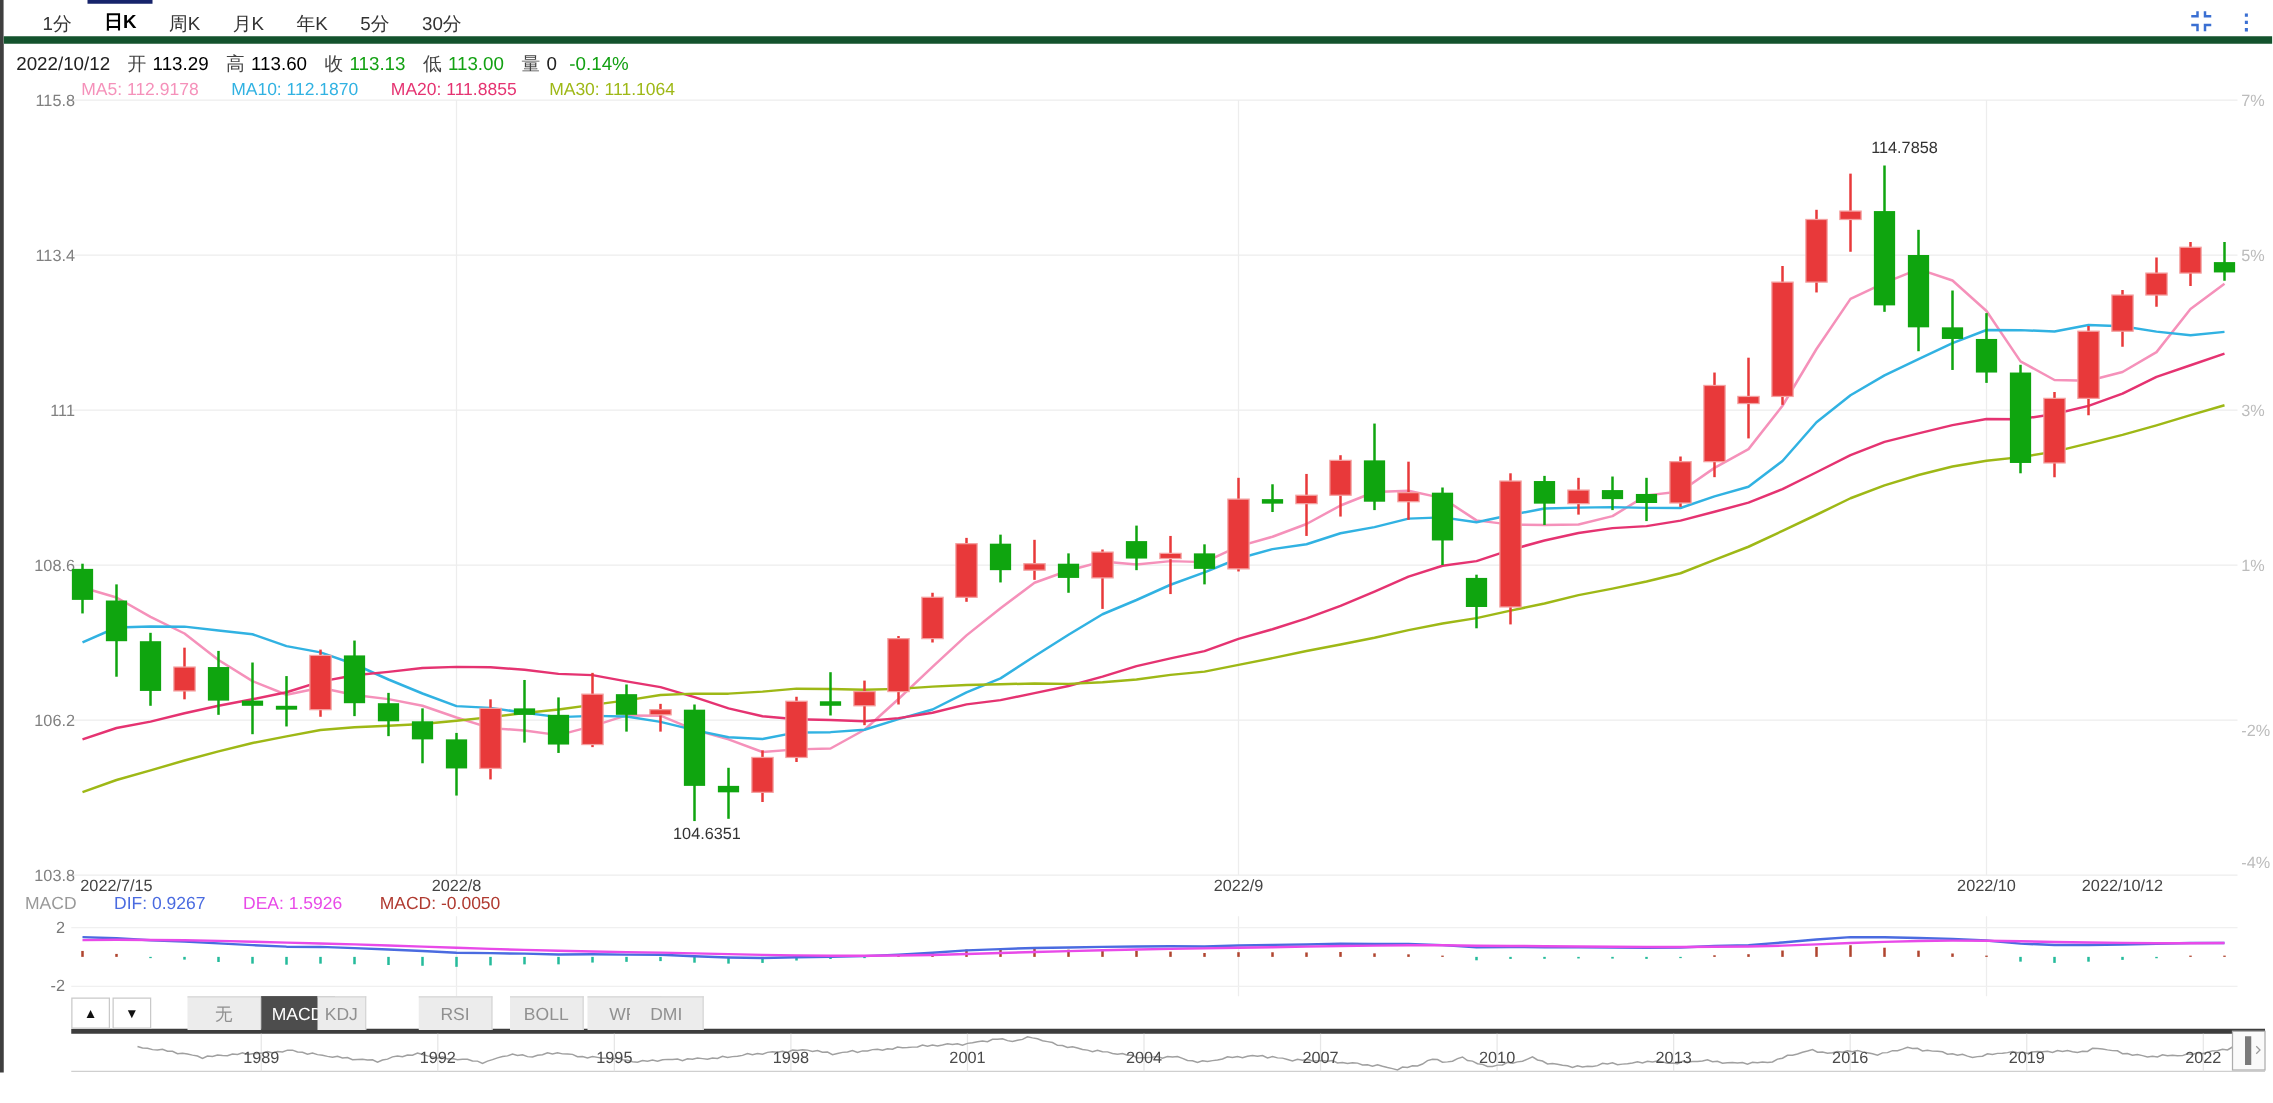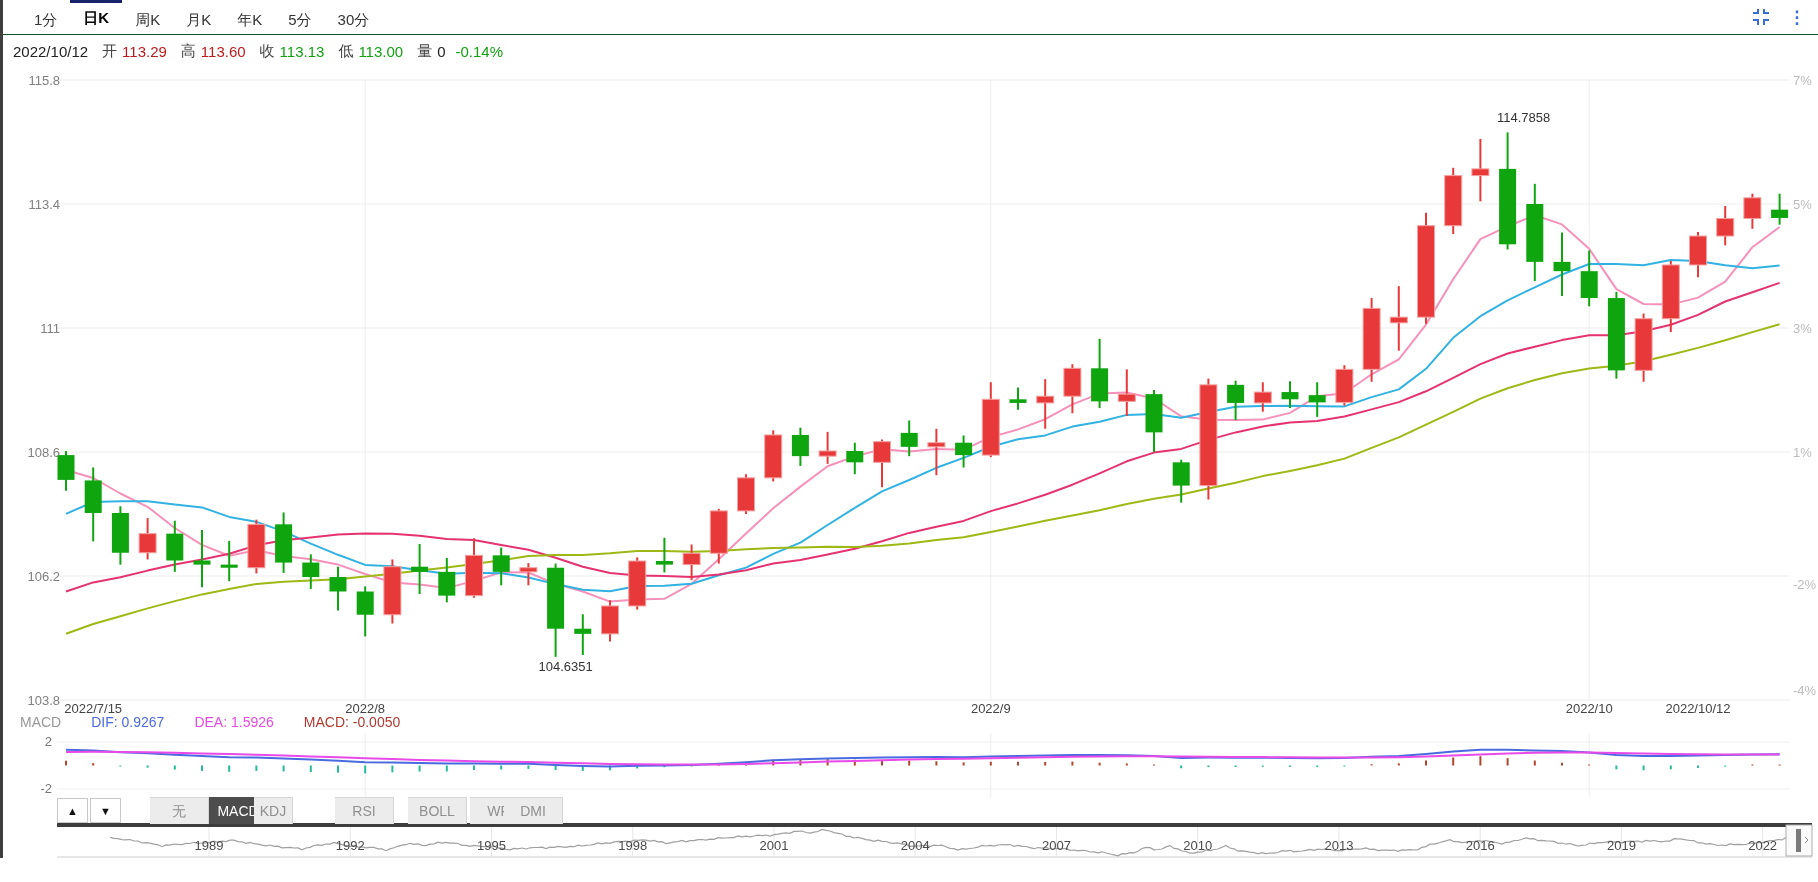--- a/index.html
+++ b/index.html
@@ -1,28 +1,28 @@
 <!DOCTYPE html>
 <html><head>
 <meta charset="utf-8">
 <style>
   html,body{margin:0;padding:0;background:#fff;}
   body{font-family:"Liberation Sans",sans-serif;-webkit-font-smoothing:antialiased;}
   #app{position:relative;width:1818px;height:882px;background:#fff;overflow:hidden;}
   #left-edge{position:absolute;left:0;top:0;width:3px;height:858px;background:#3f3f3f;}
   
-  #tabbar{position:absolute;left:3px;top:0;right:0;height:35px;border-bottom:1px solid #14532d;display:flex;align-items:stretch;padding-left:18px;box-sizing:border-box;background:#fff;}
+  #tabbar{position:absolute;left:3px;top:0;right:0;height:35px;border-bottom:6px solid #14532d;display:flex;align-items:stretch;padding-left:18px;box-sizing:border-box;background:#fff;}
   .ptab{padding:0 13px;line-height:33px;font-size:15px;color:#333;cursor:pointer;border-top:3px solid transparent;}
   .ptab.active{border-top:3px solid #17246b;color:#000;font-weight:bold;line-height:30px;}
   #topicons{position:absolute;right:10px;top:6px;display:flex;gap:14px;align-items:center;}
   .topicon{width:22px;height:22px;display:flex;align-items:center;justify-content:center;color:#3a6fd2;}
   
   #quoteline{position:absolute;left:13px;top:40px;height:22px;display:flex;align-items:center;font-size:15px;white-space:nowrap;}
   #quoteline .lbl{color:#444;margin:0 5px 0 14px;}
-  #quoteline .v-red{color:#b91c1c;text-align:center;}
+  #quoteline .v-red{color:#000000;text-align:center;}
   #quoteline .v-green{color:#13a113;}
   #quoteline .v-dark{color:#222;}
   #quoteline .chg{margin-left:10px;}
   
   #maline{position:absolute;left:65px;top:63px;height:18px;display:flex;gap:26px;font-size:14px;white-space:nowrap;}
   
   #macdline{position:absolute;left:20px;top:714px;height:17px;display:flex;gap:30px;font-size:14px;white-space:nowrap;}
   
   #indbar{position:absolute;left:0;top:797px;width:100%;height:27px;}
   .arrbtn{position:absolute;top:1px;width:31px;height:25px;background:#fff;border:1px solid #c9c9c9;box-sizing:border-box;display:flex;align-items:center;justify-content:center;font-size:11px;color:#111;cursor:pointer;}
@@ -67,20 +67,26 @@
     <span class="v-red">113.60</span>
     <span class="lbl">收</span>
     <span class="v-green">113.13</span>
     <span class="lbl">低</span>
     <span class="v-green">113.00</span>
     <span class="lbl">量</span>
     <span class="v-dark">0</span>
     <span class="v-green chg">-0.14%</span>
   </div>
 
+  <div id="maline">
+      <span style="color: rgb(245, 145, 186);">MA5: 112.9178</span>
+      <span style="color: rgb(49, 178, 226);">MA10: 112.1870</span>
+      <span style="color: rgb(229, 51, 113);">MA20: 111.8855</span>
+      <span style="color: rgb(158, 184, 22);">MA30: 111.1064</span>
+    </div>
 
   <svg id="chart-svg" width="1818" height="882" style="position:absolute;left:0;top:0;">
       <g>
         <line x1="57" y1="80" x2="1790" y2="80" stroke="#ededed" stroke-width="1"></line>
         <line x1="57" y1="203.99999999999955" x2="1790" y2="203.99999999999955" stroke="#ededed" stroke-width="1"></line>
         <line x1="57" y1="327.9999999999999" x2="1790" y2="327.9999999999999" stroke="#ededed" stroke-width="1"></line>
         <line x1="57" y1="452.00000000000017" x2="1790" y2="452.00000000000017" stroke="#ededed" stroke-width="1"></line>
         <line x1="57" y1="575.9999999999998" x2="1790" y2="575.9999999999998" stroke="#ededed" stroke-width="1"></line>
         <line x1="57" y1="700" x2="1790" y2="700" stroke="#ededed" stroke-width="1"></line>
         <line x1="365.2" y1="80" x2="365.2" y2="700" stroke="#ededed" stroke-width="1"></line>

